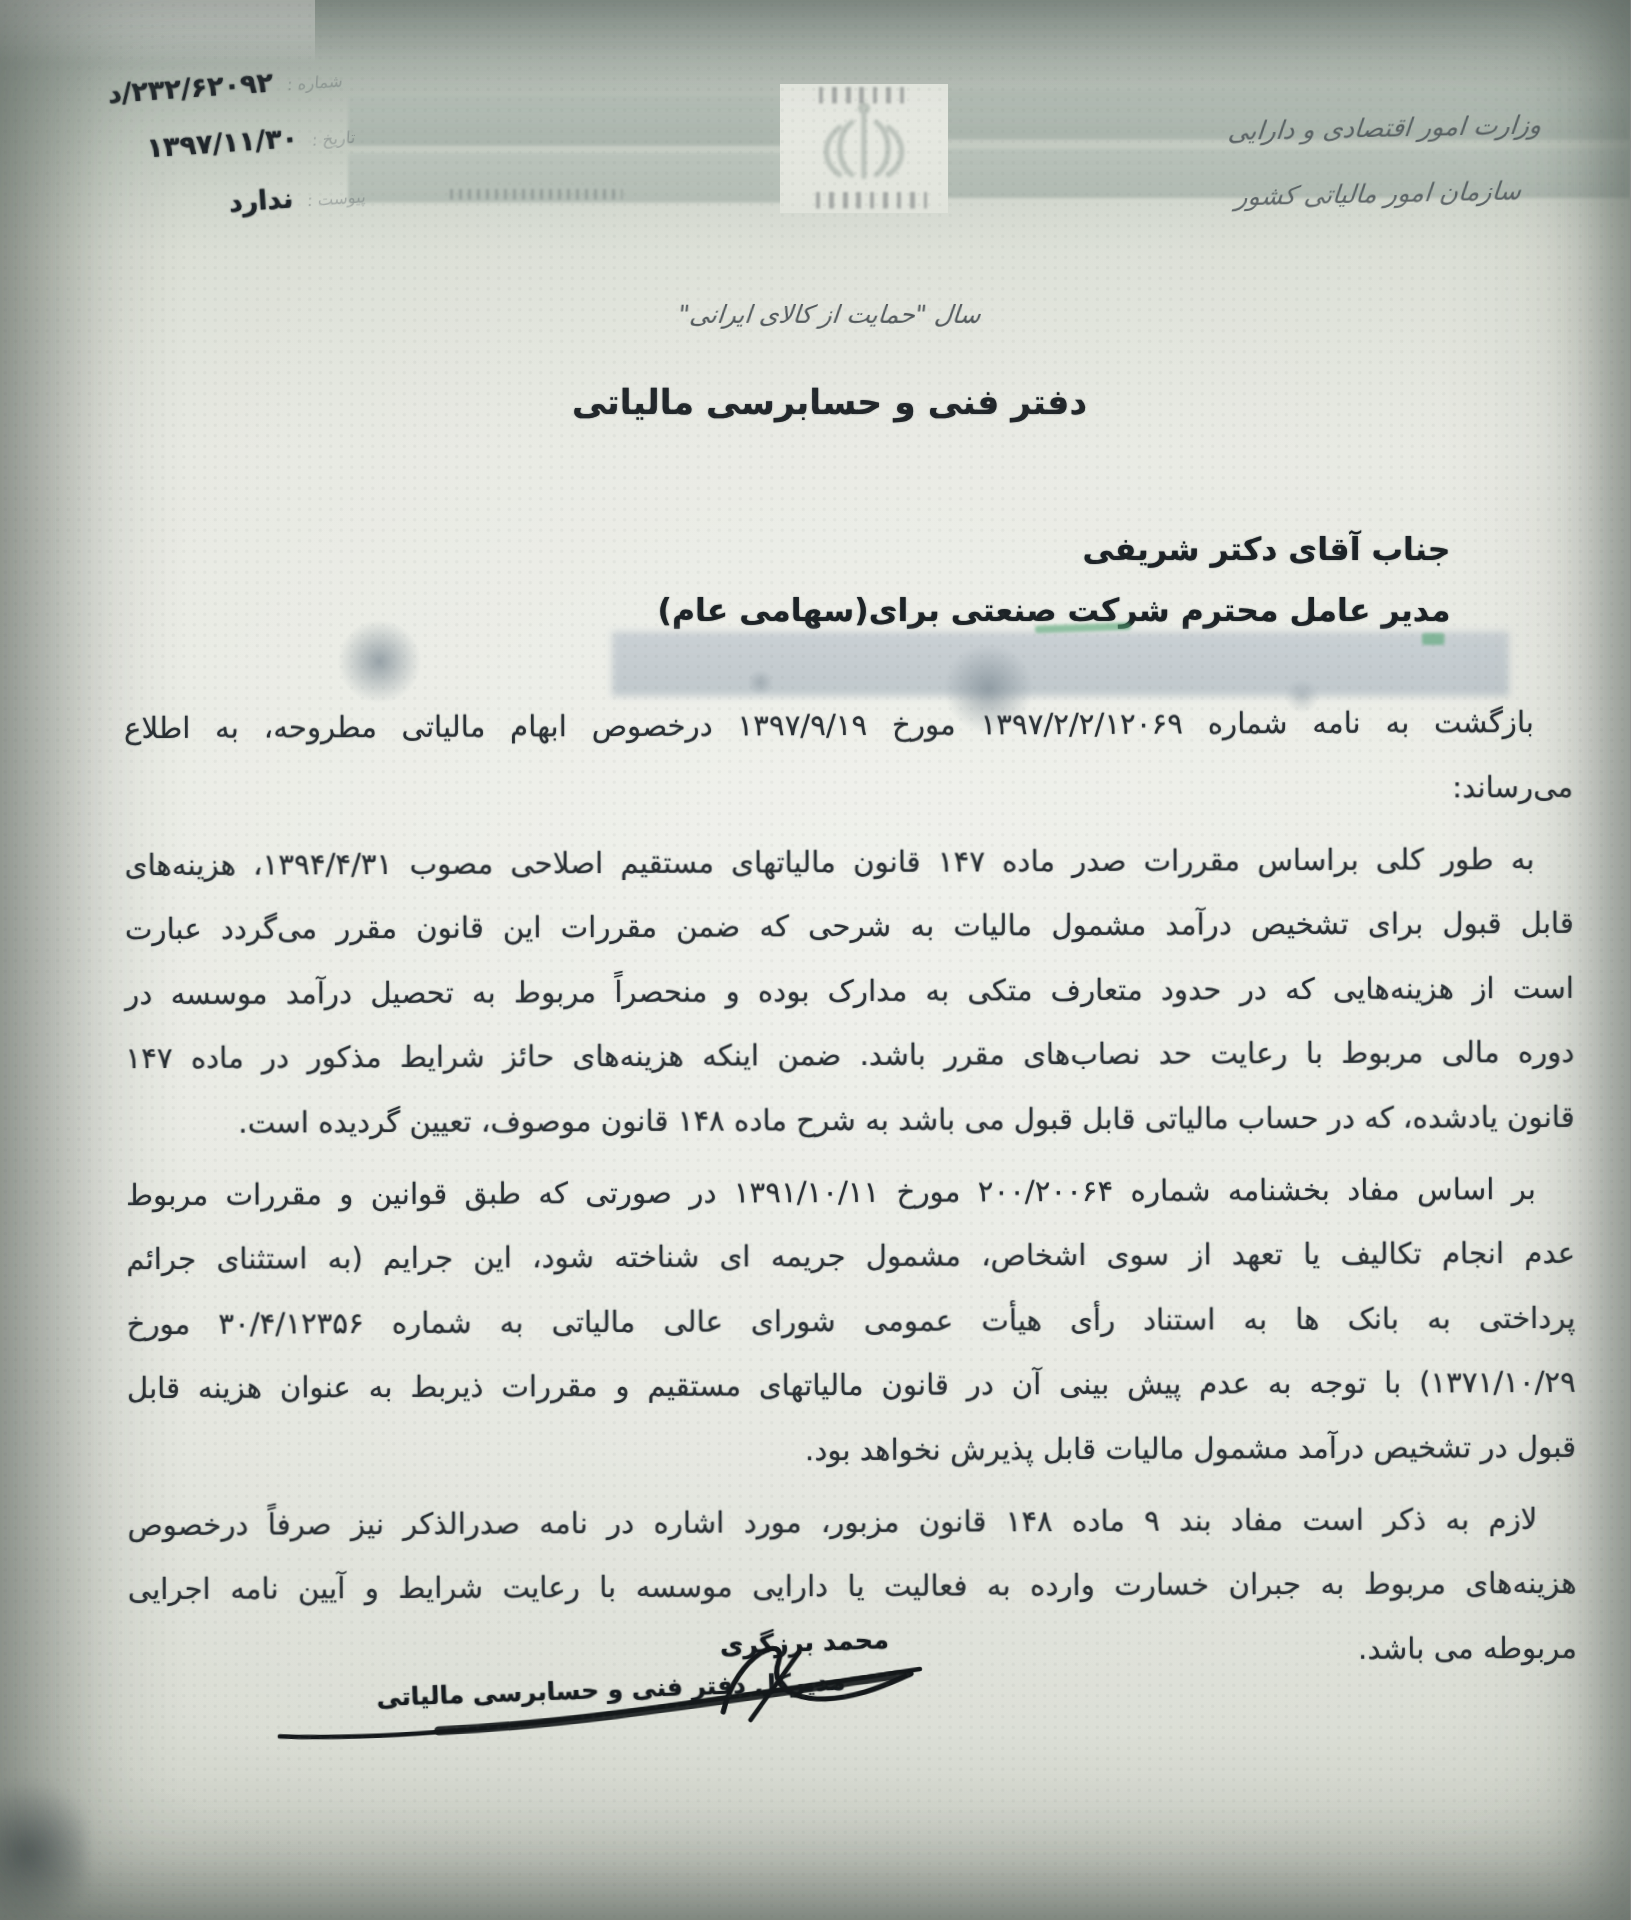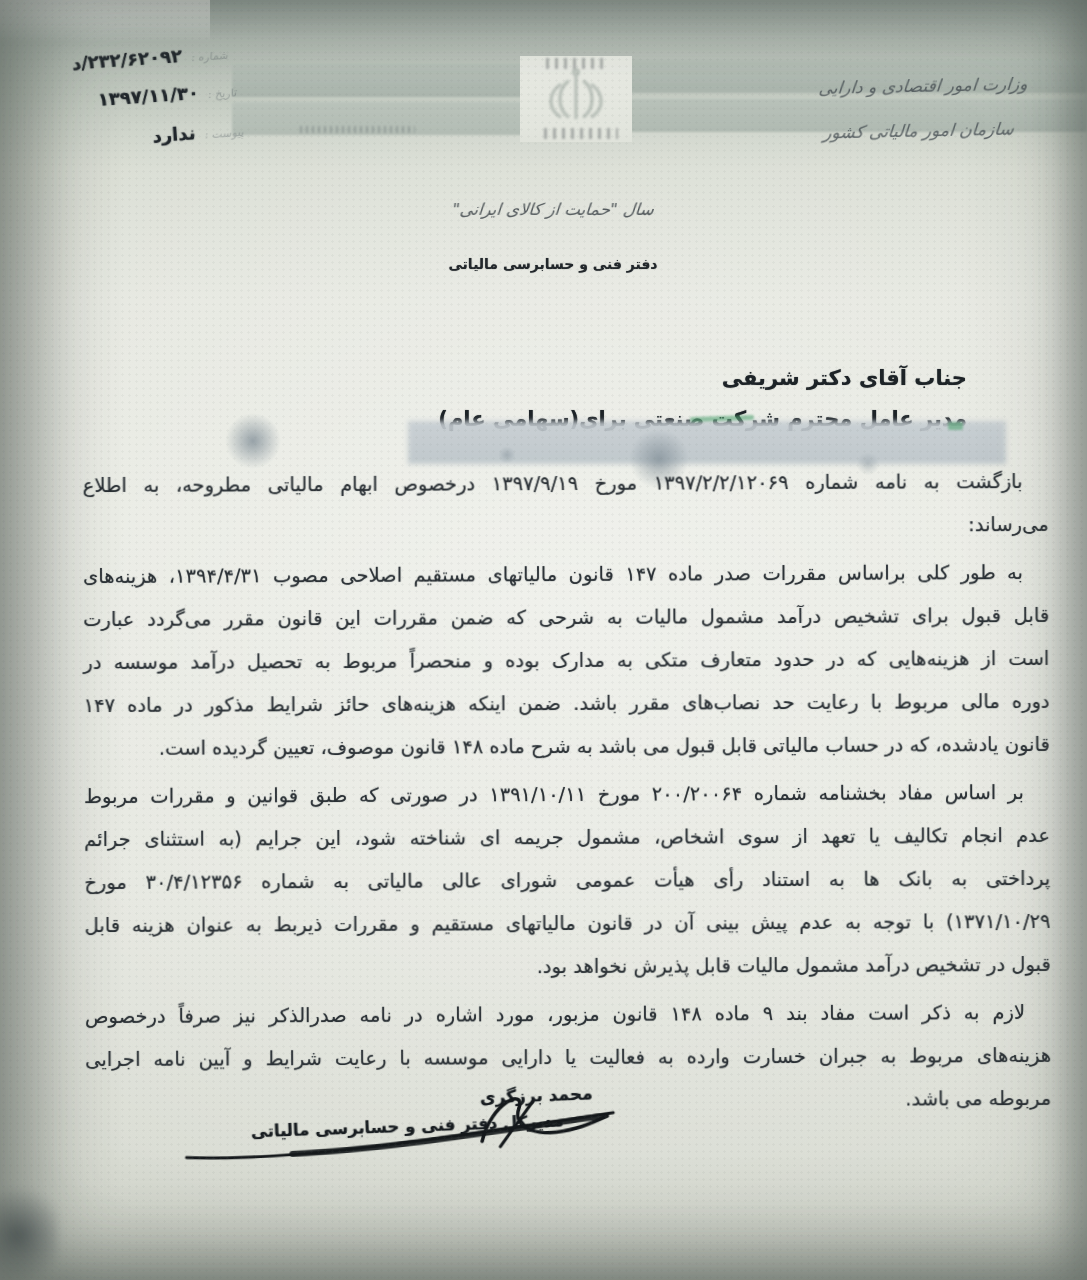--- a/index.html
+++ b/index.html
@@ -55,26 +55,26 @@
     background:repeating-linear-gradient(90deg,rgba(55,64,70,.55) 0 2px,transparent 2px 6px);}
 
   .ministry{position:absolute;right:16px;top:64px;width:300px;text-align:center;
     font-size:17px;font-style:italic;color:#454d52;opacity:.82;line-height:44px;
     transform:rotate(-1.2deg) skewX(-7deg);filter:blur(.4px);}
 
   .slogan{position:absolute;left:378px;top:200px;width:350px;text-align:center;
     font-size:16.5px;font-style:italic;color:#3d4449;opacity:.88;
     transform:skewX(-6deg);filter:blur(.3px);}
   .office-title{position:absolute;left:378px;top:256px;width:350px;text-align:center;
-    font-size:14px;font-weight:bold;color:#22272b;
+    font-size:23px;font-weight:bold;color:#22272b;
     text-shadow:0 0 1px rgba(25,30,35,.6);filter:blur(.25px);}
 
   .addressee{position:absolute;right:120px;top:346px;text-align:right;
     font-weight:bold;font-size:21px;color:#1d2327;line-height:41px;
-    text-shadow:0 0 1px rgba(20,26,31,.65);filter:blur(.25px);margin-top:12px;}
+    text-shadow:0 0 1px rgba(20,26,31,.65);filter:blur(.25px);}
 
   
   .redaction{position:absolute;left:408px;top:421px;width:598px;height:43px;
     background:linear-gradient(180deg,#c6cdd2,#bcc5ca);filter:blur(2.5px);opacity:.9;}
   .green-mark{position:absolute;background:#49a06b;opacity:.55;filter:blur(1px);border-radius:2px;}
   .gm1{left:690px;top:416px;width:64px;height:5px;transform:rotate(-2deg);}
   .gm2{left:948px;top:422px;width:15px;height:8px;}
   .spot{position:absolute;border-radius:50%;
     background:radial-gradient(circle,rgba(130,143,152,.8) 0%,rgba(130,143,152,0) 68%);}
   .sp1{left:224px;top:412px;width:58px;height:58px;}

